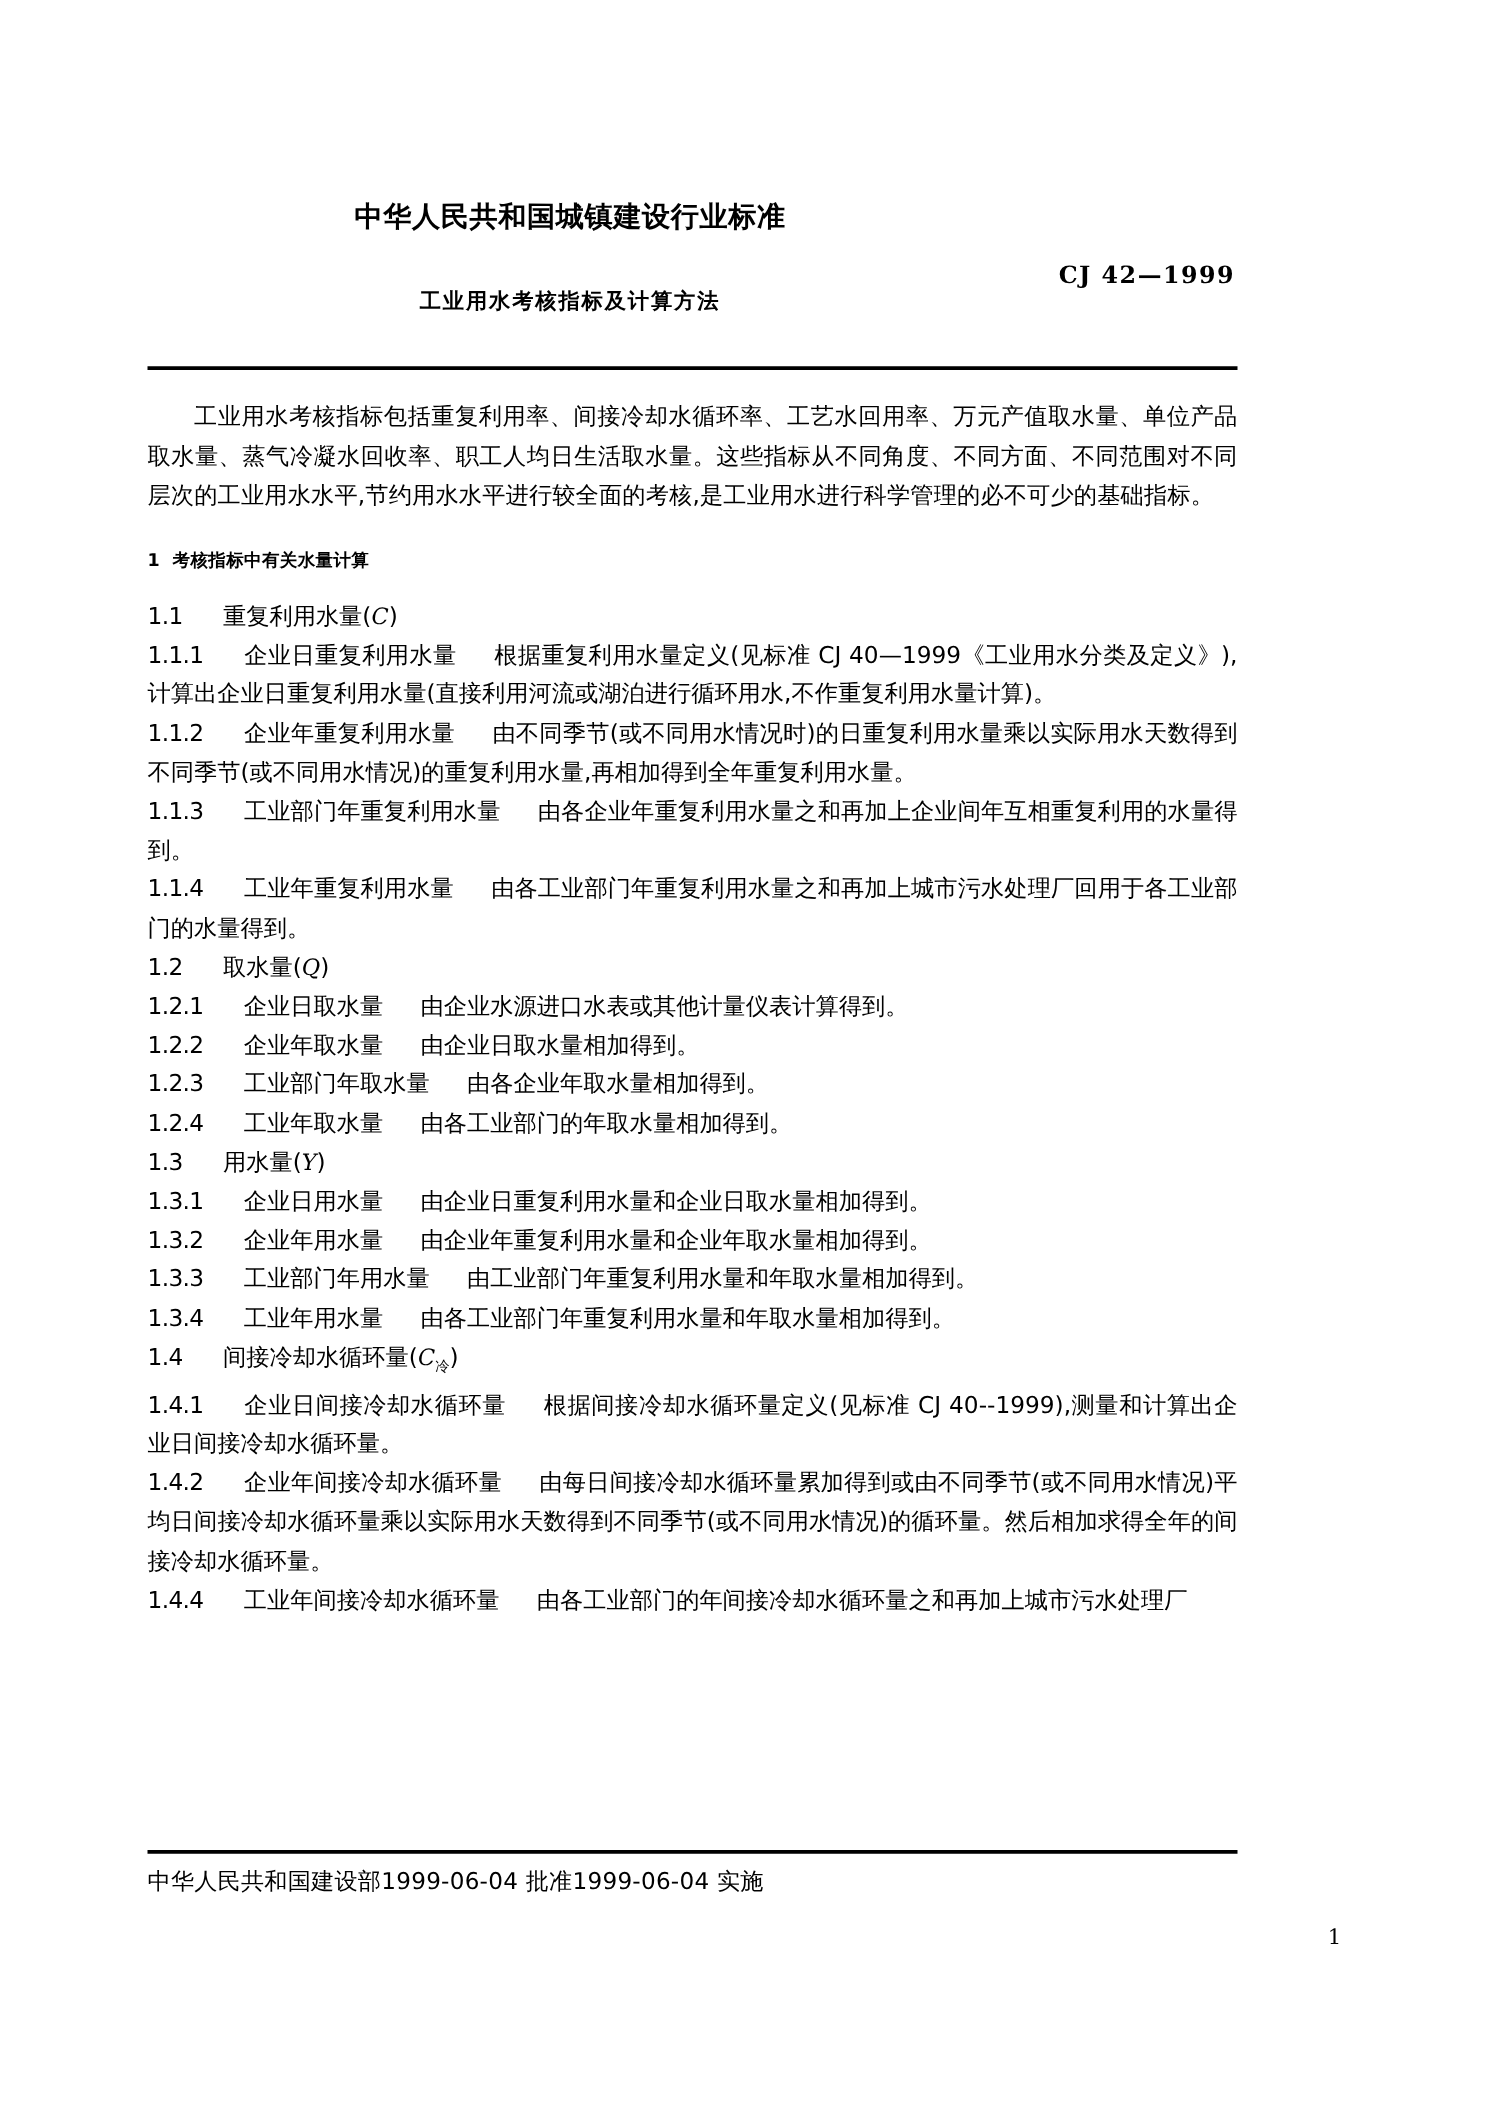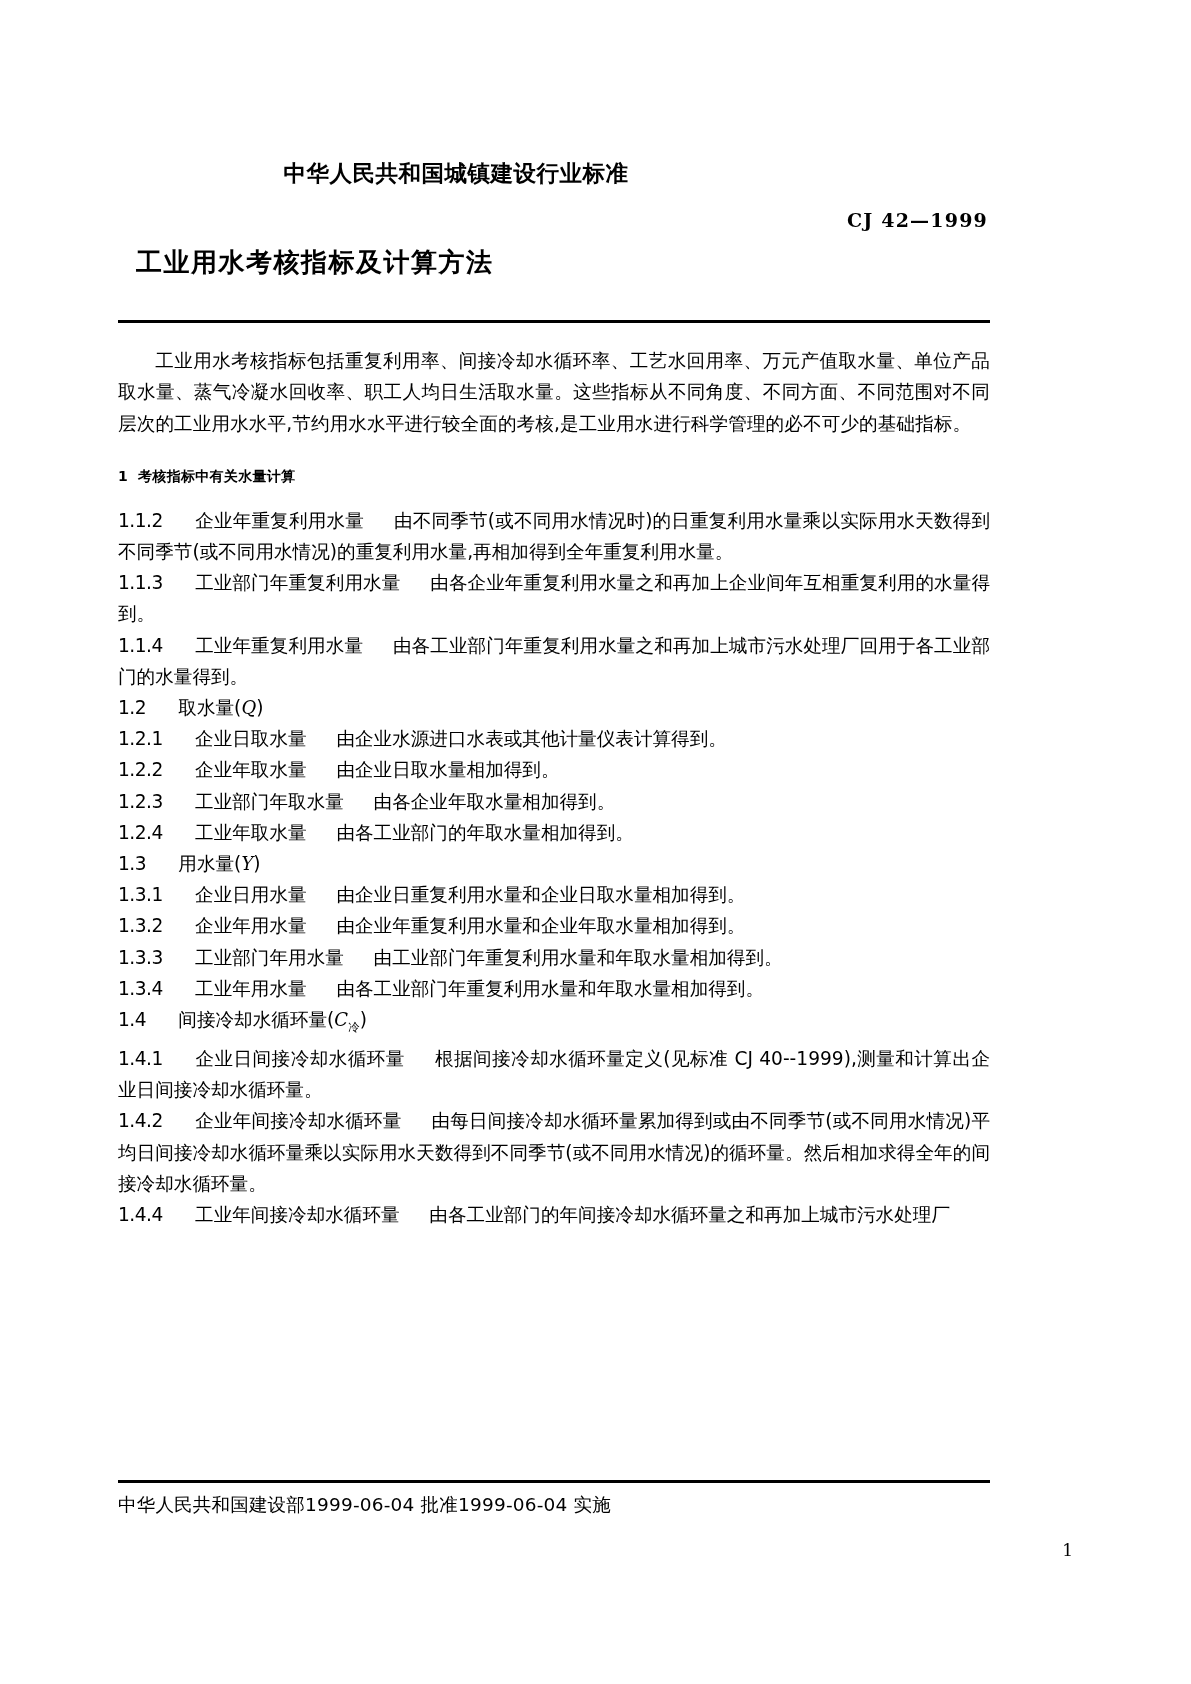--- a/index.html
+++ b/index.html
@@ -46,25 +46,24 @@
     text-align: right;
     padding-right: 2px;
   }
   .std-code {
     font-family: "DejaVu Serif", "Liberation Serif", serif;
     font-size: 19px;
     font-weight: bold;
     letter-spacing: 1.2px;
   }
   .std-title {
-    margin-top: 16px;
-    font-size: 26px;
+    font-size: 17px;
     font-weight: bold;
     letter-spacing: 1.5px;
-    text-align: left;
+    text-align: center;
     width: 640px;
     margin-left: 18px;
     line-height: 1.2;
   }
   .rule-top {
     margin-top: 42px;
     border-top: 3px solid #000;
     width: 872px;
   }
 
@@ -168,21 +167,27 @@
     <div class="body-block">
       <p class="tx indent2">工业用水考核指标包括重复利用率、间接冷却水循环率、工艺水回用率、万元产值取水量、单位产品取水量、蒸气冷凝水回收率、职工人均日生活取水量。这些指标从不同角度、不同方面、不同范围对不同层次的工业用水水平,节约用水水平进行较全面的考核,是工业用水进行科学管理的必不可少的基础指标。</p>
     </div>
 
     <div class="sec-h1">
       <span class="num">1</span><span>考核指标中有关水量计算</span>
     </div>
 
     <div>
 
-
+      <p class="clause">
+        <span class="cnum">1.1</span><span class="gap-sm"></span><span>重复利用水量</span>(<var>C</var>)
+      </p>
+
+      <p class="clause">
+        <span class="cnum">1.1.1</span><span class="gap-sm"></span><span>企业日重复利用水量</span><span class="gap"></span><span>根据重复利用水量定义(见标准 CJ 40—1999《工业用水分类及定义》),计算出企业日重复利用水量(直接利用河流或湖泊进行循环用水,不作重复利用水量计算)。</span>
+      </p>
 
       <p class="clause">
         <span class="cnum">1.1.2</span><span class="gap-sm"></span><span>企业年重复利用水量</span><span class="gap"></span><span>由不同季节(或不同用水情况时)的日重复利用水量乘以实际用水天数得到不同季节(或不同用水情况)的重复利用水量,再相加得到全年重复利用水量。</span>
       </p>
 
       <p class="clause">
         <span class="cnum">1.1.3</span><span class="gap-sm"></span><span>工业部门年重复利用水量</span><span class="gap"></span><span>由各企业年重复利用水量之和再加上企业间年互相重复利用的水量得到。</span>
       </p>
 
       <p class="clause">

